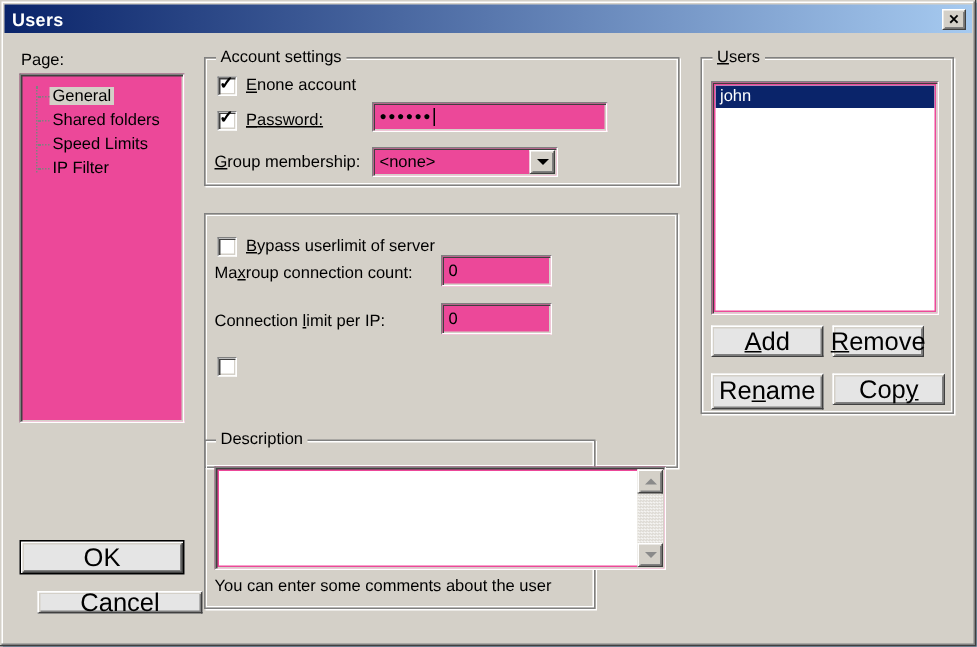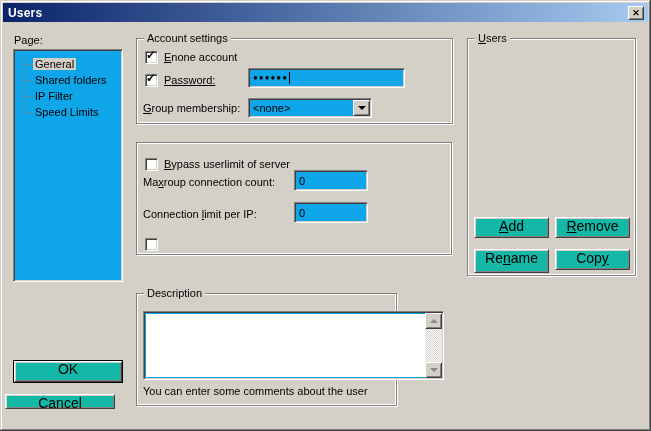--- a/index.html
+++ b/index.html
@@ -21,41 +21,41 @@
     position:absolute;right:4px;top:3px;width:16px;height:14px;
     background:#d4d0c8;border:1px solid;border-color:#fff #404040 #404040 #fff;
     box-shadow:inset 1px 1px 0 #d4d0c8,inset -1px -1px 0 #808080;
     display:flex;align-items:center;justify-content:center;
     font-size:9px;font-weight:bold;line-height:1;cursor:default;
   }
   .label{position:absolute;white-space:nowrap;line-height:13px;}
   .u{text-decoration:underline;}
   
   .sunken{
-    position:absolute;background:#0ea5e9;
+    position:absolute;background:#ec4899;
     border:1px solid;border-color:#808080 #fff #fff #808080;
     box-shadow:inset 1px 1px 0 #404040,inset -1px -1px 0 #d4d0c8;
   }
   
   .group{
     position:absolute;
     border:1px solid #808080;
     box-shadow:inset 1px 1px 0 #fff,inset -1px -1px 0 #fff,1px 1px 0 #fff;
   }
   .legend{
     position:absolute;top:-7px;left:7px;background:#d4d0c8;padding:0 3px;
     line-height:13px;white-space:nowrap;
   }
   
   .btn{
-    position:absolute;background:#14b8a6;
+    position:absolute;background:#e5e5e5;
     border:1px solid;border-color:#fff #404040 #404040 #fff;
     box-shadow:inset 1px 1px 0 #d4d0c8,inset -1px -1px 0 #808080;
-    display:flex;align-items:flex-start;justify-content:center;
-    font-family:"Liberation Sans",sans-serif;font-size:14px;cursor:default;
+    display:flex;align-items:center;justify-content:center;
+    font-family:"Liberation Sans",sans-serif;font-size:17px;cursor:default;
     white-space:nowrap;
   }
   .btn-default{
     border:1px solid #000;
     box-shadow:inset 1px 1px 0 #fff,inset -1px -1px 0 #404040,
                inset 2px 2px 0 #d4d0c8,inset -2px -2px 0 #808080;
   }
   
   .cb{
     position:absolute;width:13px;height:13px;background:#fff;
@@ -120,24 +120,24 @@
   <div class="sunken" style="left:13px;top:49px;width:110px;height:233px;">
     <div class="tree-inner">
       <div class="tree-vline"></div>
       <div class="tree-item sel">
         <span class="tlabel">General</span>
       </div>
       <div class="tree-item">
         <span class="tlabel">Shared folders</span>
       </div>
       <div class="tree-item">
+        <span class="tlabel">Speed Limits</span>
+      </div>
+      <div class="tree-item">
         <span class="tlabel">IP Filter</span>
-      </div>
-      <div class="tree-item">
-        <span class="tlabel">Speed Limits</span>
       </div>
     </div>
   </div>
 
   <div class="group" style="left:136px;top:38px;width:317px;height:86px;padding-left:48px;">
     <div class="legend">Account settings</div>
 
     <div class="cb" style="left:8px;top:12px;">
       <span class="check">✓</span>
     </div>
@@ -154,21 +154,21 @@
 
     <div class="label" style="left:6px;top:63px;"><span></span><span class="u">G</span><span>roup membership:</span></div>
     <div class="sunken tfield" style="left:111px;top:59px;width:124px;height:20px;">
       <span>&lt;none&gt;</span>
       <div class="combo-arrow">
         <span class="tri-down"></span>
       </div>
     </div>
   </div>
 
-  <div class="group" style="left:136px;top:142px;width:316px;height:113px;">
+  <div class="group" style="left:136px;top:142px;width:316px;height:170px;">
     <div class="cb" style="left:8px;top:15px;">
       <span class="check"></span>
     </div>
     <div class="label" style="left:27px;top:15px;"><span></span><span class="u">B</span><span>ypass userlimit of server</span></div>
 
     <div class="label" style="left:6px;top:33px;"><span>Ma</span><span class="u">x</span><span>roup connection count:</span></div>
     <div class="sunken tfield" style="left:157px;top:27px;width:74px;height:21px;">
       <span>0</span>
     </div>
 
@@ -193,34 +193,39 @@
         <div class="sb-btn" style="bottom:0;">
           <span class="tri-down-dis"></span>
         </div>
       </div>
     </div>
     <div class="label" style="left:6px;top:91px;">You can enter some comments about the user</div>
   </div>
 
   <div class="group" style="left:467px;top:38px;width:169px;height:238px;">
     <div class="legend"><span></span><span class="u">U</span><span>sers</span></div>
+    <div class="sunken" style="left:6px;top:15px;width:152px;height:156px;">
+      <div class="list-inner">
+        <div class="list-item sel">john</div>
+      </div>
+    </div>
     <div class="btn" style="left:6px;top:178px;width:75px;height:21px;">
       <span><span></span><span class="u">A</span><span>dd</span></span>
     </div>
-    <div class="btn" style="left:87px;top:178px;width:75px;height:21px;">
+    <div class="btn" style="left:87px;top:178px;width:61px;height:21px;">
       <span><span></span><span class="u">R</span><span>emove</span></span>
     </div>
     <div class="btn" style="left:6px;top:210px;width:75px;height:24px;">
       <span><span>Re</span><span class="u">n</span><span>ame</span></span>
     </div>
     <div class="btn" style="left:87px;top:210px;width:75px;height:21px;">
       <span><span>Cop</span><span class="u">y</span><span></span></span>
     </div>
   </div>
 
   <div class="btn btn-default" style="left:13px;top:360px;width:110px;height:23px;">
     <span>OK</span>
   </div>
-  <div class="btn" style="left:5px;top:394px;width:110px;height:15px;">
+  <div class="btn" style="left:25px;top:394px;width:110px;height:15px;">
     <span>Cancel</span>
   </div>
 
 </div>
 
 </body></html>

